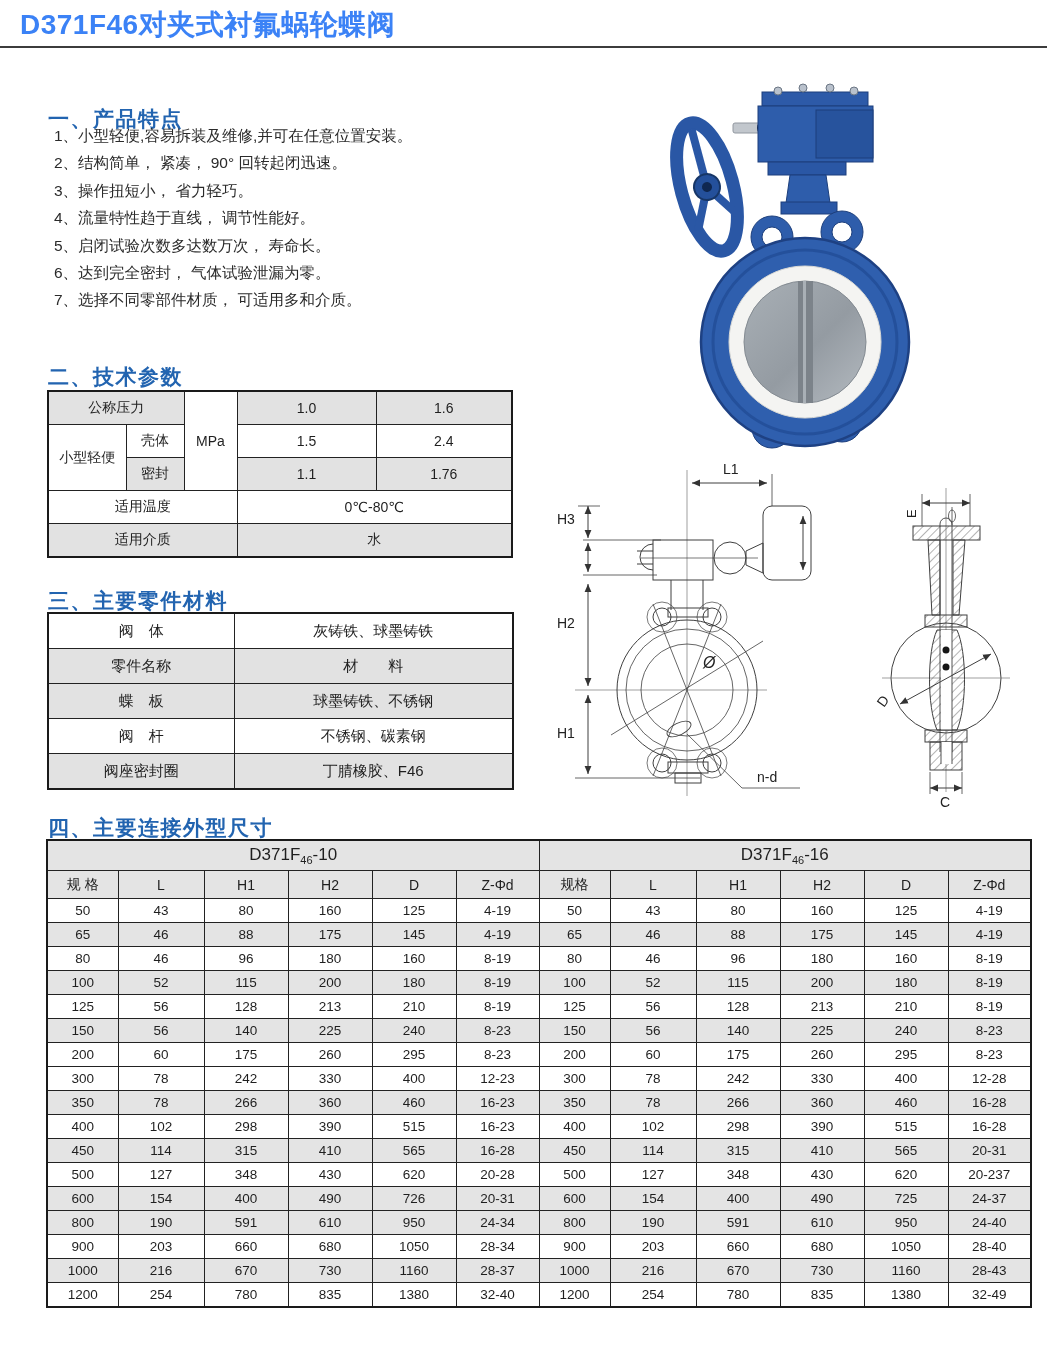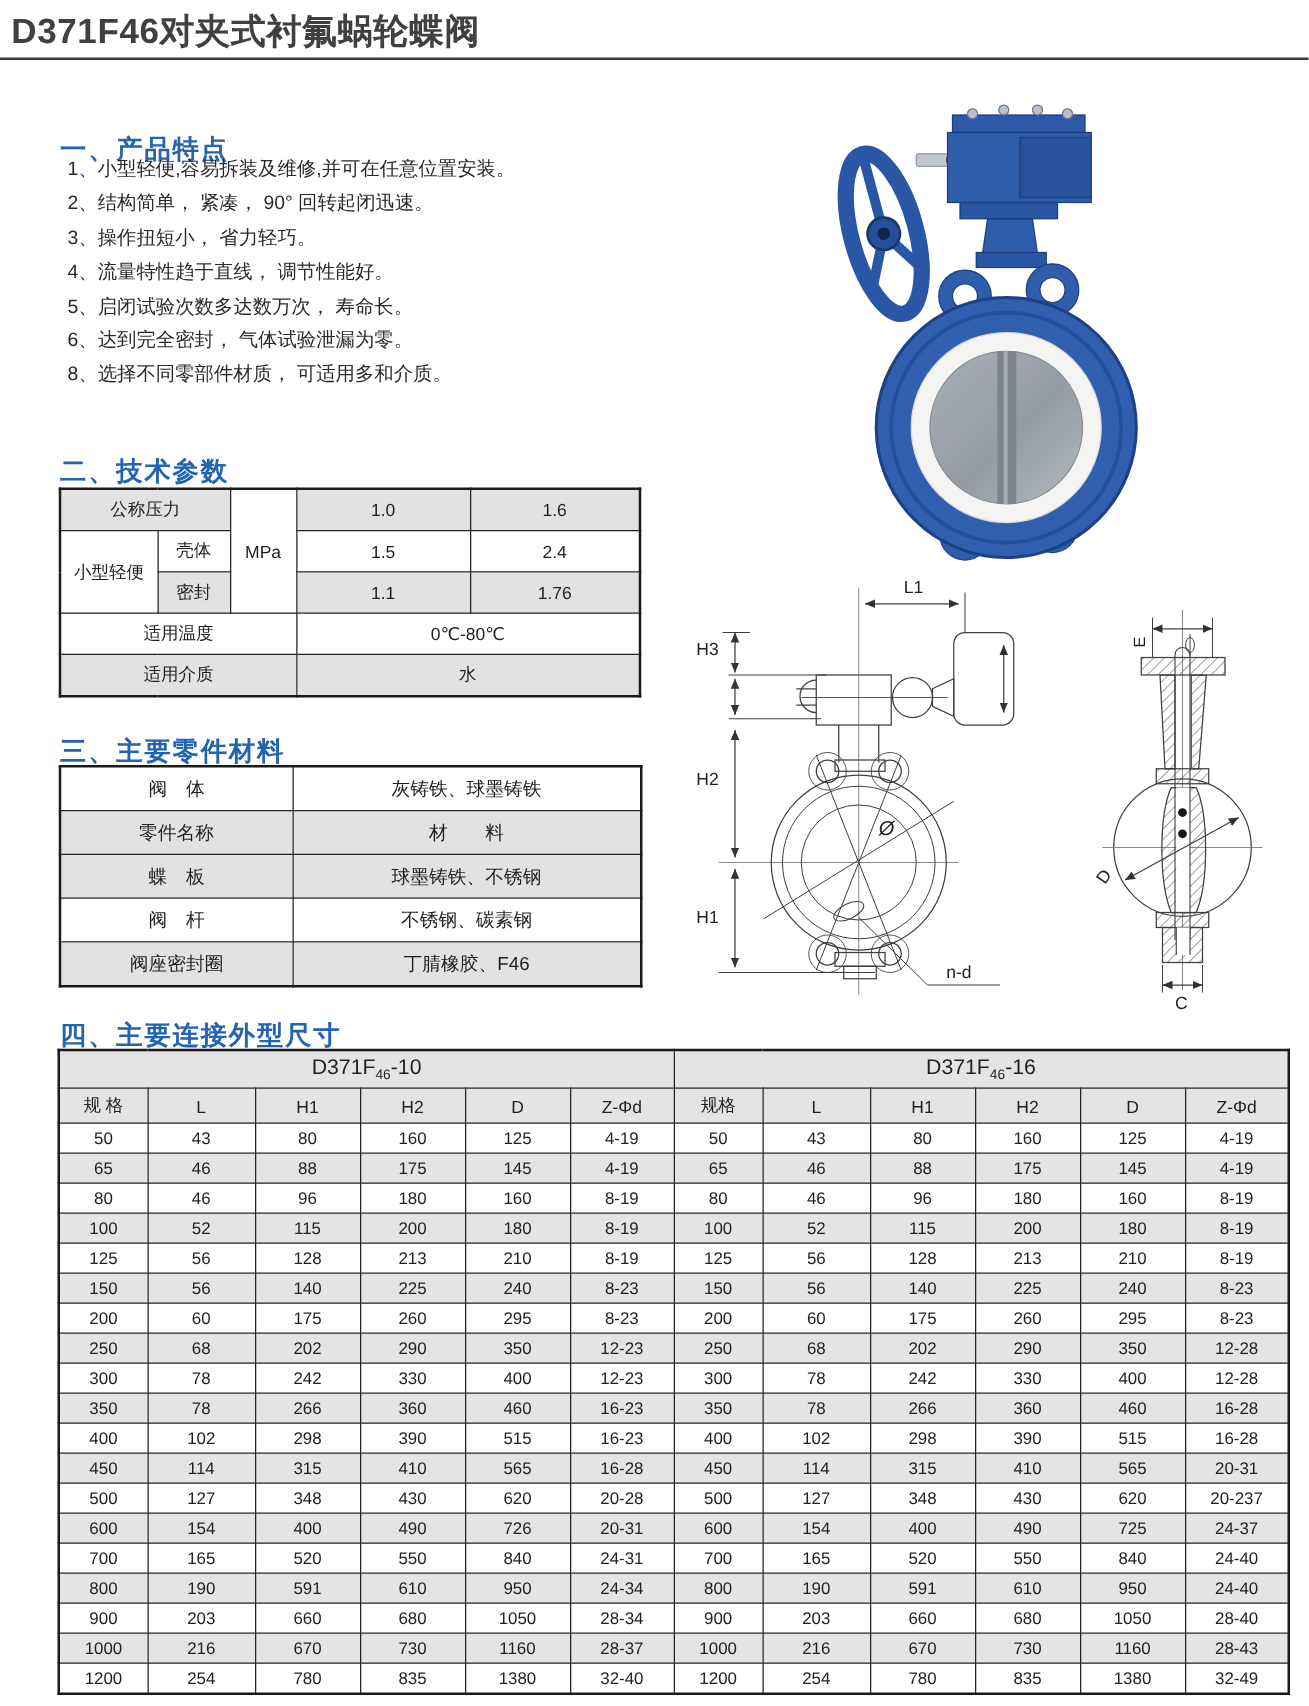--- a/index.html
+++ b/index.html
@@ -1,20 +1,20 @@
 <!DOCTYPE html>
 <html><head>
 <meta charset="utf-8">
 <style>
   html,body{margin:0;padding:0;background:#fff;}
   .page{position:relative;width:1047px;height:1365px;background:#fff;overflow:hidden;
         font-family:"Liberation Sans","DejaVu Sans",sans-serif;color:#222;}
 
-  .page-title{position:absolute;left:9px;top:6px;font-size:28px;font-weight:bold;
-              color:#404040;letter-spacing:.5px;}
+  .page-title{position:absolute;left:20px;top:6px;font-size:28px;font-weight:bold;
+              color:#3b82f6;letter-spacing:.5px;}
   .title-rule{position:absolute;left:0;top:46px;width:1047px;height:2px;background:#3c3c3c;}
 
   .sec-heading{position:absolute;left:48px;font-size:21px;font-weight:600;color:#2264b0;
                letter-spacing:1.5px;white-space:nowrap;}
   #sec1{top:88px}#sec2{top:346px}#sec3{top:570px}#sec4{top:797px}
 
   .features{position:absolute;left:54px;top:122px;margin:0;padding:0;list-style:none;}
   .features li{font-size:15.5px;line-height:27.4px;color:#2a2a2a;white-space:nowrap;}
 
   table{border-collapse:collapse;table-layout:fixed;position:absolute;}
@@ -102,21 +102,21 @@
   </svg>
 
   <h2 class="sec-heading" id="sec1">一、产品特点</h2>
   <ul class="features">
     <li>1、小型轻便,容易拆装及维修,并可在任意位置安装。</li>
     <li>2、结构简单， 紧凑， 90° 回转起闭迅速。</li>
     <li>3、操作扭短小， 省力轻巧。</li>
     <li>4、流量特性趋于直线， 调节性能好。</li>
     <li>5、启闭试验次数多达数万次， 寿命长。</li>
     <li>6、达到完全密封， 气体试验泄漏为零。</li>
-    <li>8、选择不同零部件材质， 可适用多和介质。</li>
+    <li>7、选择不同零部件材质， 可适用多和介质。</li>
   </ul>
 
   <h2 class="sec-heading" id="sec2">二、技术参数</h2>
   <table class="tech">
     <colgroup>
         <col style="width:78px">
         <col style="width:58px">
         <col style="width:53px">
               <col style="width:139px">
         <col style="width:136px">
@@ -432,34 +432,20 @@
           <td>260</td>
           <td>295</td>
           <td>8-23</td>
           <td>200</td>
           <td>60</td>
           <td>175</td>
           <td>260</td>
           <td>295</td>
           <td>8-23</td>
         </tr>
-        <tr class="alt">
-          <td>250</td>
-          <td>68</td>
-          <td>202</td>
-          <td>290</td>
-          <td>350</td>
-          <td>12-23</td>
-          <td>250</td>
-          <td>68</td>
-          <td>202</td>
-          <td>290</td>
-          <td>350</td>
-          <td>12-28</td>
-        </tr>
         <tr>
           <td>300</td>
           <td>78</td>
           <td>242</td>
           <td>330</td>
           <td>400</td>
           <td>12-23</td>
           <td>300</td>
           <td>78</td>
           <td>242</td>
@@ -530,34 +516,20 @@
           <td>490</td>
           <td>726</td>
           <td>20-31</td>
           <td>600</td>
           <td>154</td>
           <td>400</td>
           <td>490</td>
           <td>725</td>
           <td>24-37</td>
         </tr>
-        <tr>
-          <td>700</td>
-          <td>165</td>
-          <td>520</td>
-          <td>550</td>
-          <td>840</td>
-          <td>24-31</td>
-          <td>700</td>
-          <td>165</td>
-          <td>520</td>
-          <td>550</td>
-          <td>840</td>
-          <td>24-40</td>
-        </tr>
         <tr class="alt">
           <td>800</td>
           <td>190</td>
           <td>591</td>
           <td>610</td>
           <td>950</td>
           <td>24-34</td>
           <td>800</td>
           <td>190</td>
           <td>591</td>

